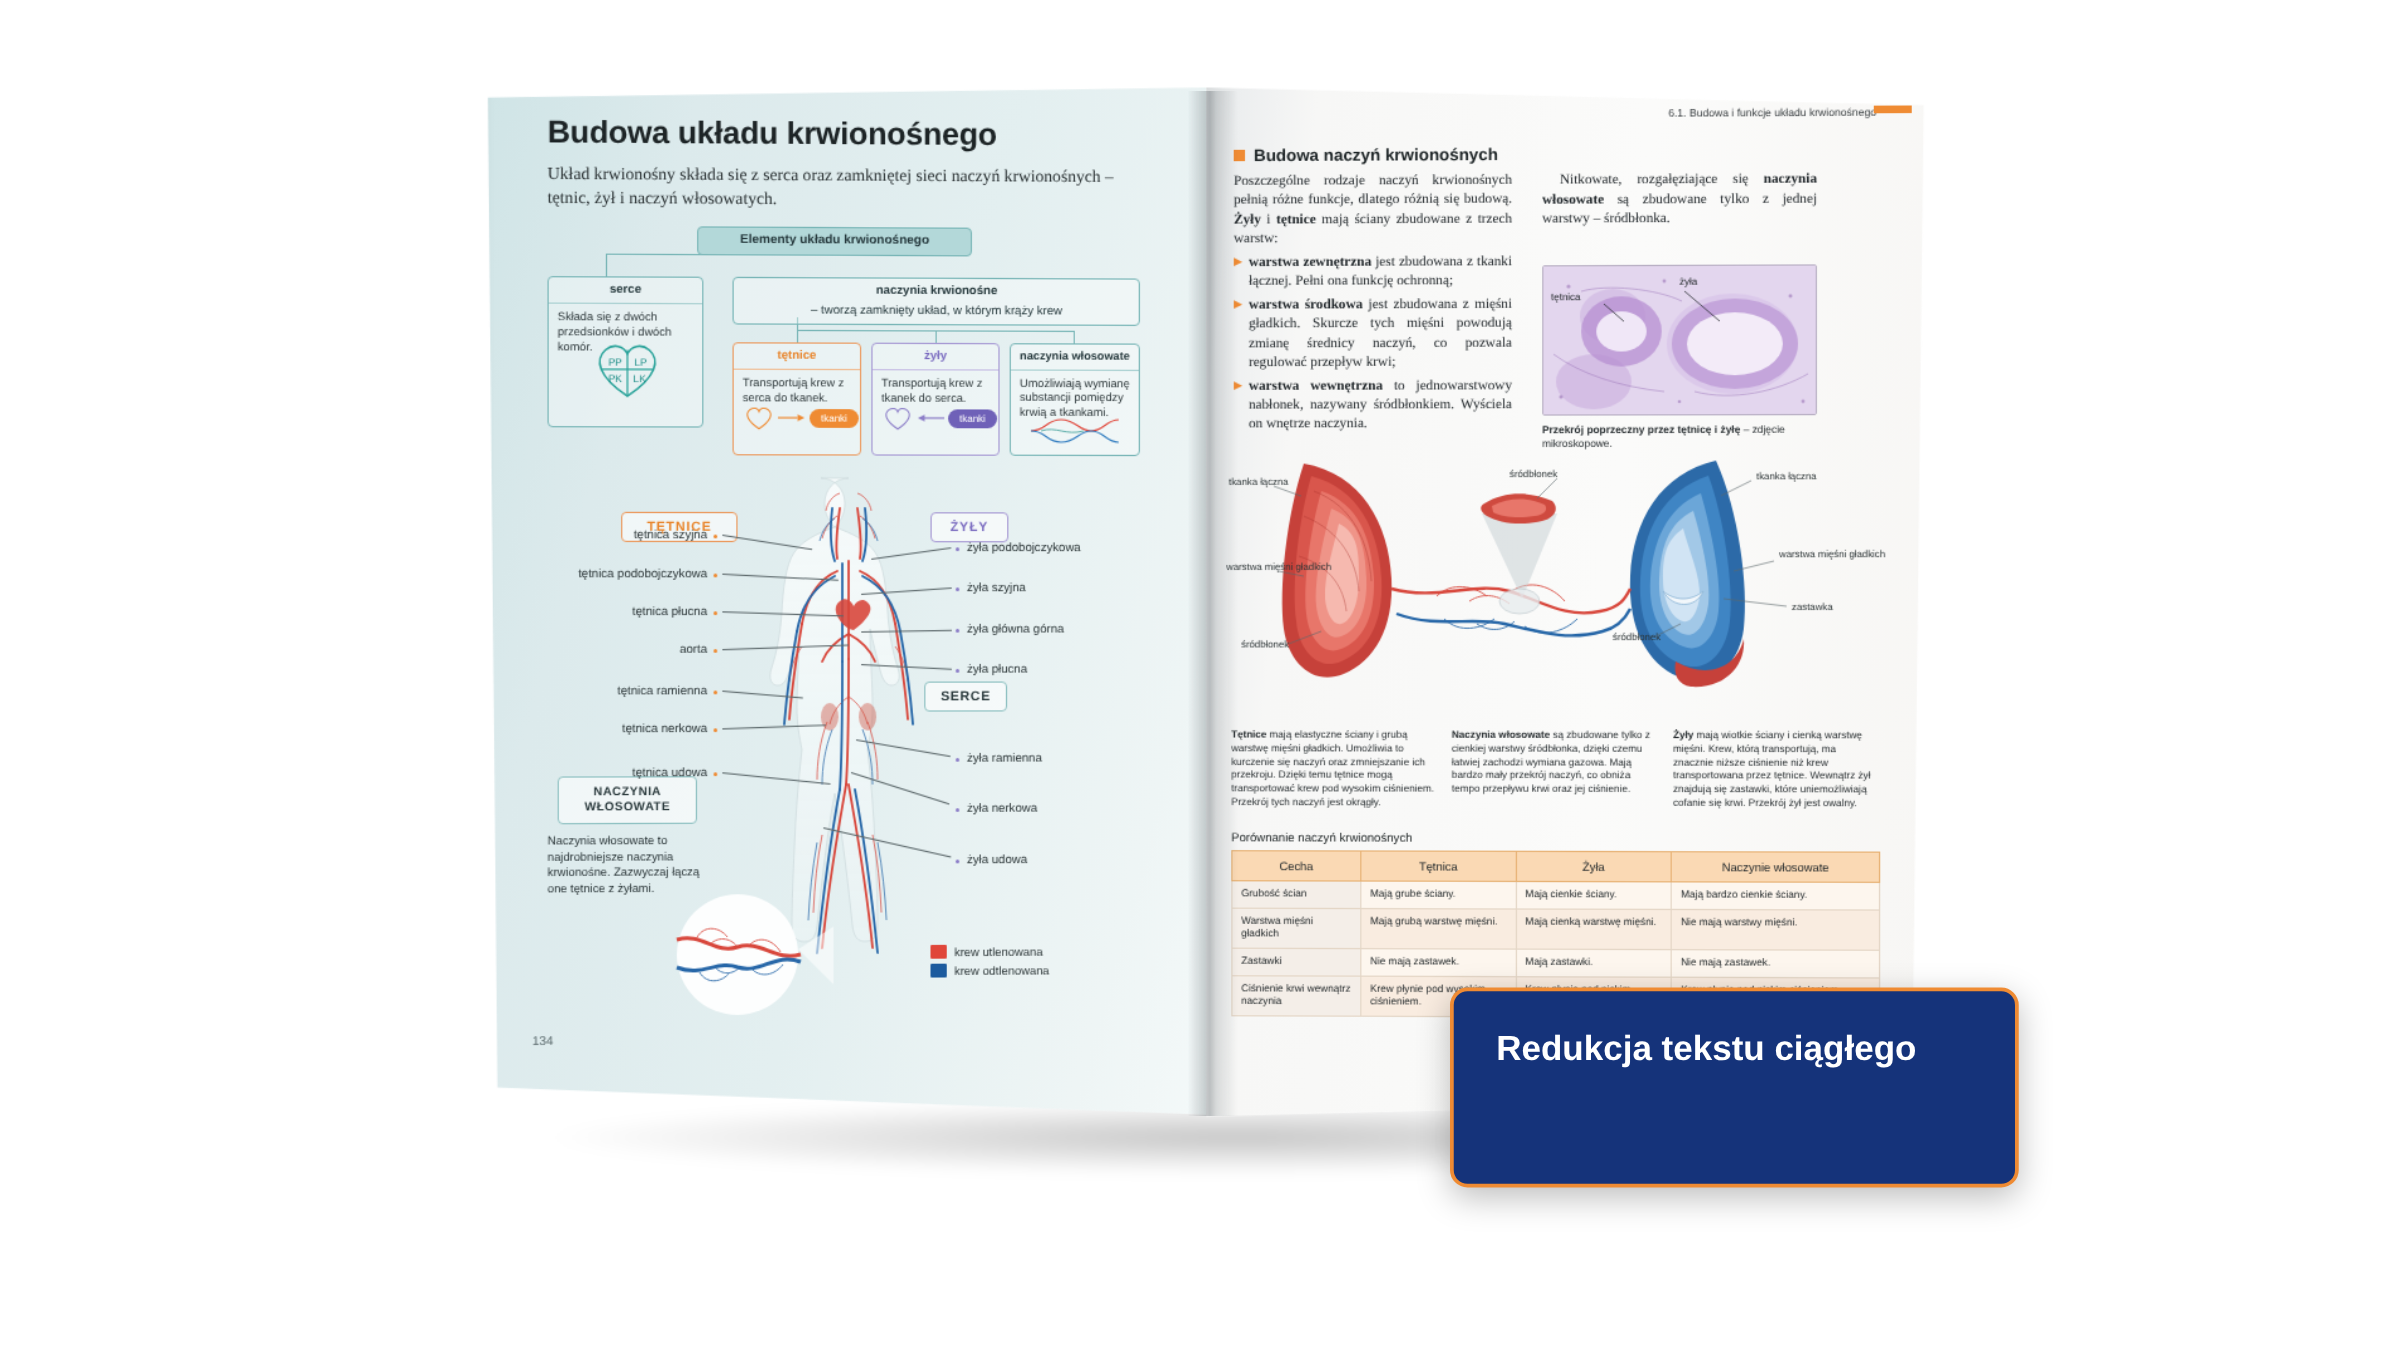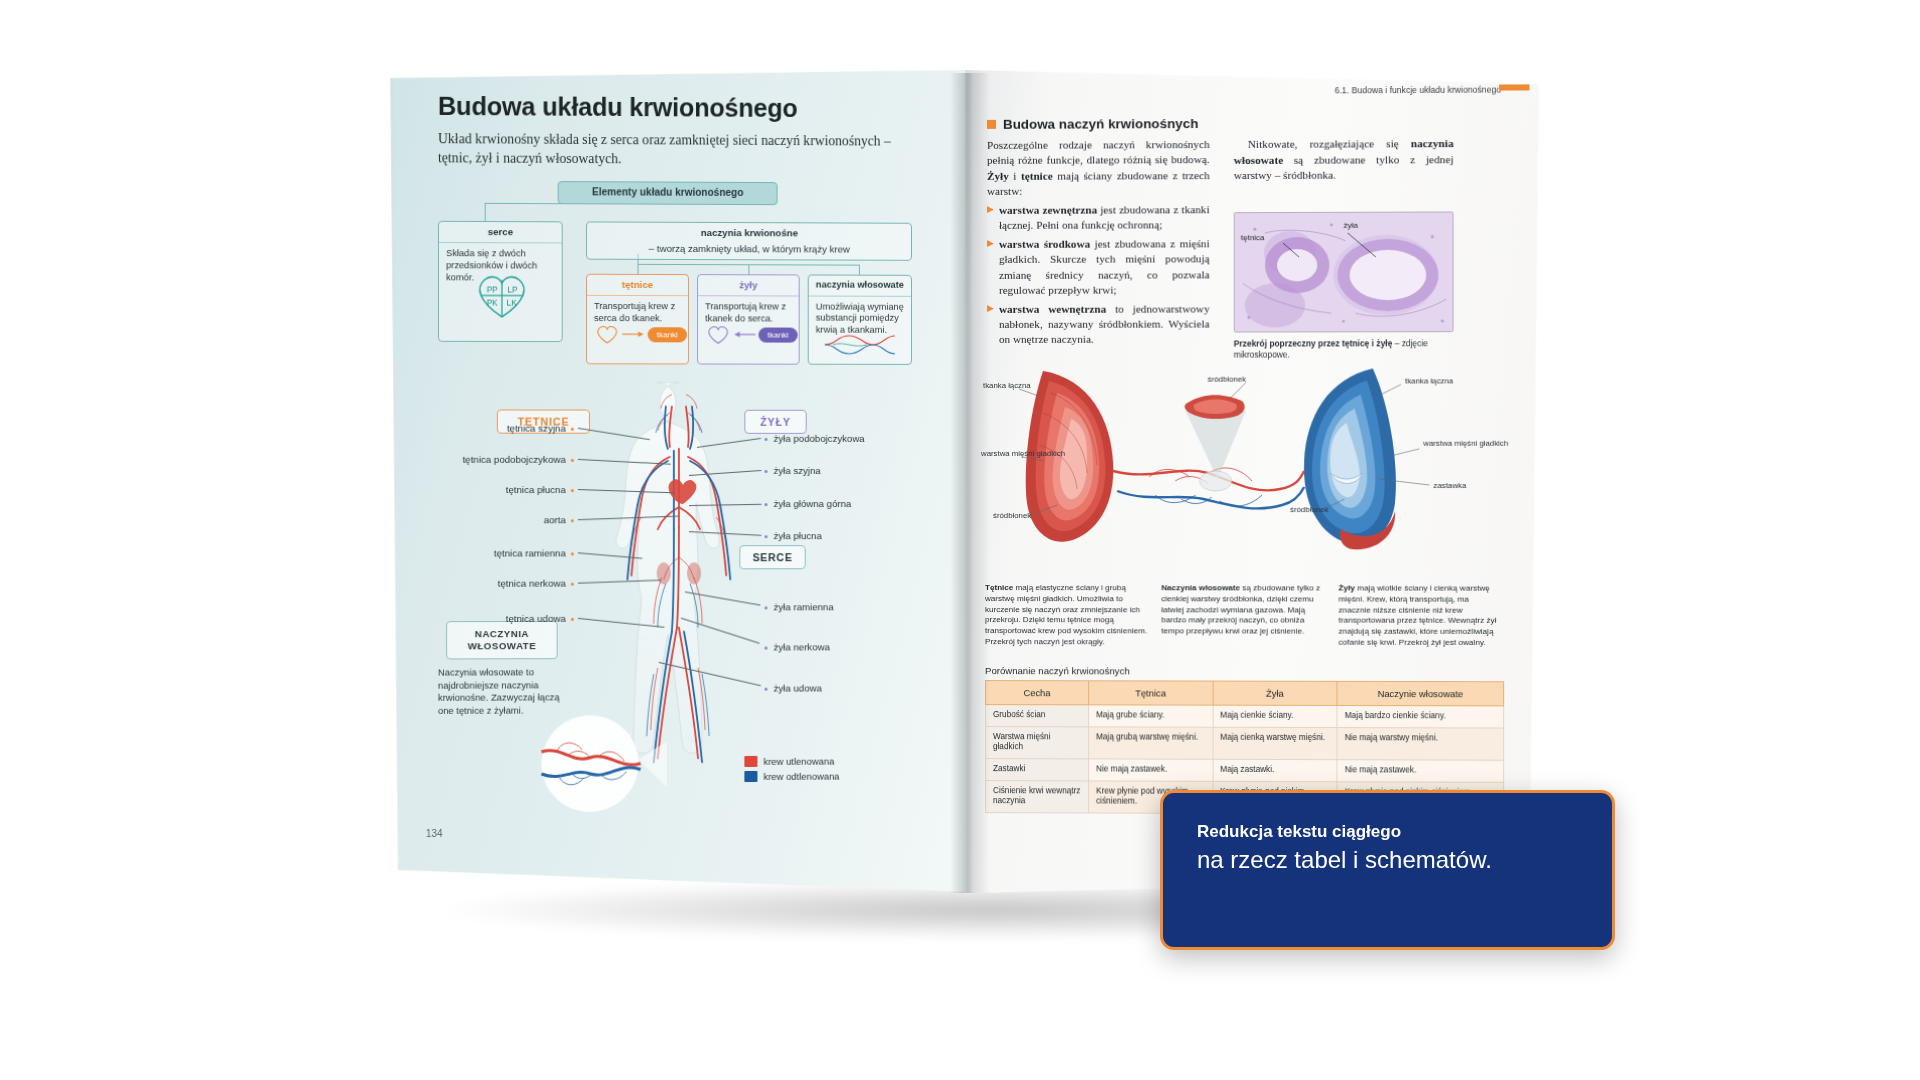--- a/index.html
+++ b/index.html
@@ -197,21 +197,21 @@
   table.cmp tr:nth-child(even) td { background:#f9ece0; }
   table.cmp td:first-child { background:#f4eee8 !important; }
 
   
   #callout {
     position:absolute; left:1160px; top:790px; width:455px; height:160px;
     background:#15337a; border:3px solid #ef8b33; border-radius:14px;
     box-shadow:0 8px 26px rgba(0,0,0,.25);
     padding:28px 34px; color:#ffffff;
   }
-  #callout .co-l1 { font-size:17px; font-weight:700; line-height:1.25; }
+  #callout .co-l1 { font-size:28px; font-weight:700; line-height:1.25; }
   #callout .co-l2 { font-size:24px; font-weight:400; line-height:1.3; margin-top:2px; }
 </style>
 </head>
 <body>
 
 <div class="book-shadow"></div>
 
 <div id="book">
 
   <div class="page" id="page-left">
@@ -653,14 +653,13 @@
         </tr>
       </tbody>
     </table>
   </div>
 
   <div class="gutter-shadow"></div>
 </div>
 
 <div id="callout">
   <div class="co-l1">Redukcja tekstu ciągłego</div>
-  <div class="co-l2">na rzecz tabel i schematów.</div>
 </div>
 
 </body></html>

